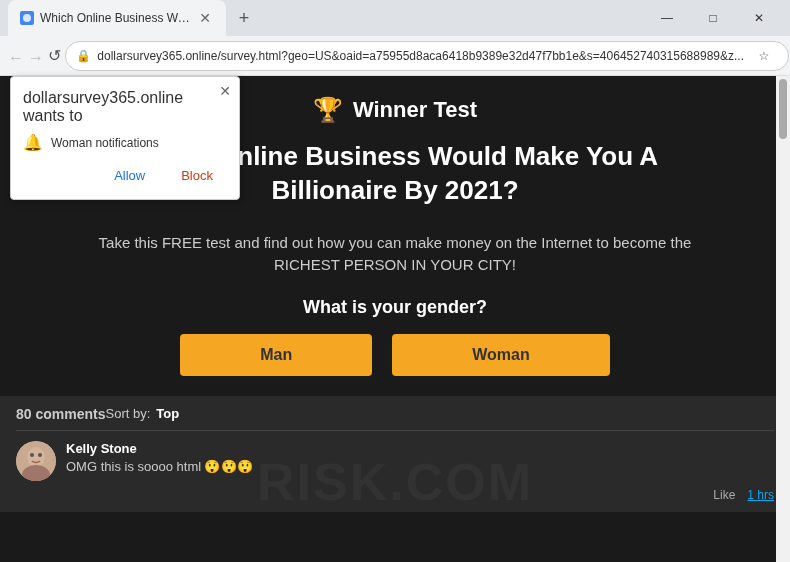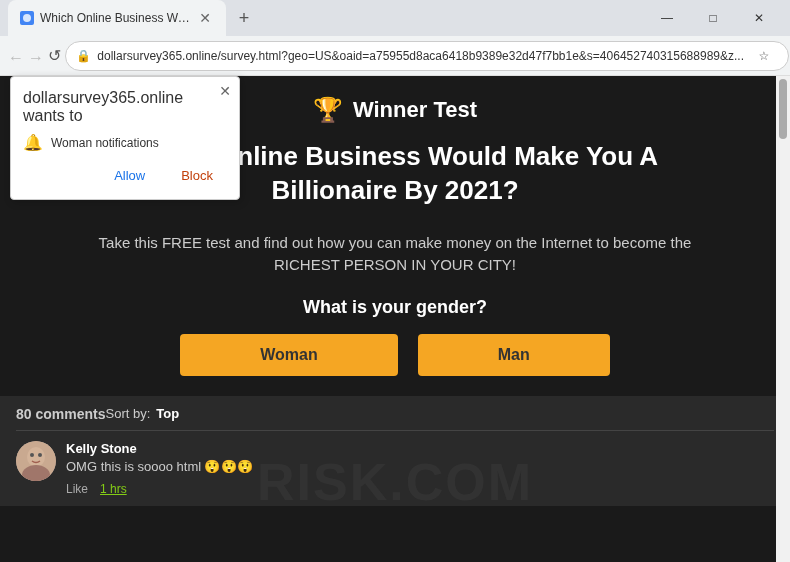--- a/index.html
+++ b/index.html
@@ -74,23 +74,23 @@
     .sort-by { display: flex; align-items: center; gap: 6px; font-size: 13px; color: #ccc; }
     .sort-value { color: #fff; font-weight: bold; }
 
     
     .comment-item { display: flex; gap: 10px; align-items: flex-start; }
     .comment-avatar { width: 40px; height: 40px; border-radius: 50%; overflow: hidden; flex-shrink: 0; background: #888; display: flex; align-items: center; justify-content: center; }
     .avatar-img { width: 40px; height: 40px; border-radius: 50%; background: linear-gradient(135deg, #a0826d 0%, #c9a990 50%, #8d6e63 100%); display: flex; align-items: center; justify-content: center; font-size: 20px; }
     .comment-body { flex: 1; }
     .comment-name { font-size: 13px; color: #fff; font-weight: bold; margin-bottom: 3px; }
     .comment-text { font-size: 13px; color: #ccc; }
-    .comment-actions { display: flex; gap: 12px; margin-top: 8px; font-size: 12px; color: #aaa; }
+    .comment-actions { display: flex; gap: 12px; margin-top: 14px; font-size: 12px; color: #aaa; justify-content: flex-end; }
     .comment-like { cursor: pointer; color: #aaa; }
-    .comment-time { color: #84cc16; text-decoration: underline; }
+    .comment-time { color: #0ea5e9; text-decoration: underline; }
 
     
     .scrollbar { position: absolute; right: 0; top: 76px; width: 14px; height: 486px; background: #f1f1f1; }
     .scrollbar-thumb { width: 8px; height: 60px; background: #aaa; border-radius: 4px; margin: 3px auto; }
   </style>
 </head>
 <body>
 
 <div style="position:relative; width:790px; height:562px;">
 
@@ -147,22 +147,22 @@
       <div class="winner-header">
         <span class="trophy-icon">🏆</span>
         <span class="winner-title">Winner Test</span>
       </div>
 
       <div class="headline">Which Online Business Would Make You A Billionaire By 2021?</div>
       <div class="subtext">Take this FREE test and find out how you can make money on the Internet to become the RICHEST PERSON IN YOUR CITY!</div>
 
       <div class="gender-question">What is your gender?</div>
       <div class="gender-buttons">
+        <button class="gender-btn">Man</button>
         <button class="gender-btn">Woman</button>
-        <button class="gender-btn">Man</button>
       </div>
     </div>
 
     <div class="watermark">RISK.COM</div>
 
     <div class="comments-section">
       <div class="comments-header">
         <span class="comments-count">80 comments</span>
         <div class="sort-by">
           <span>Sort by:</span>

